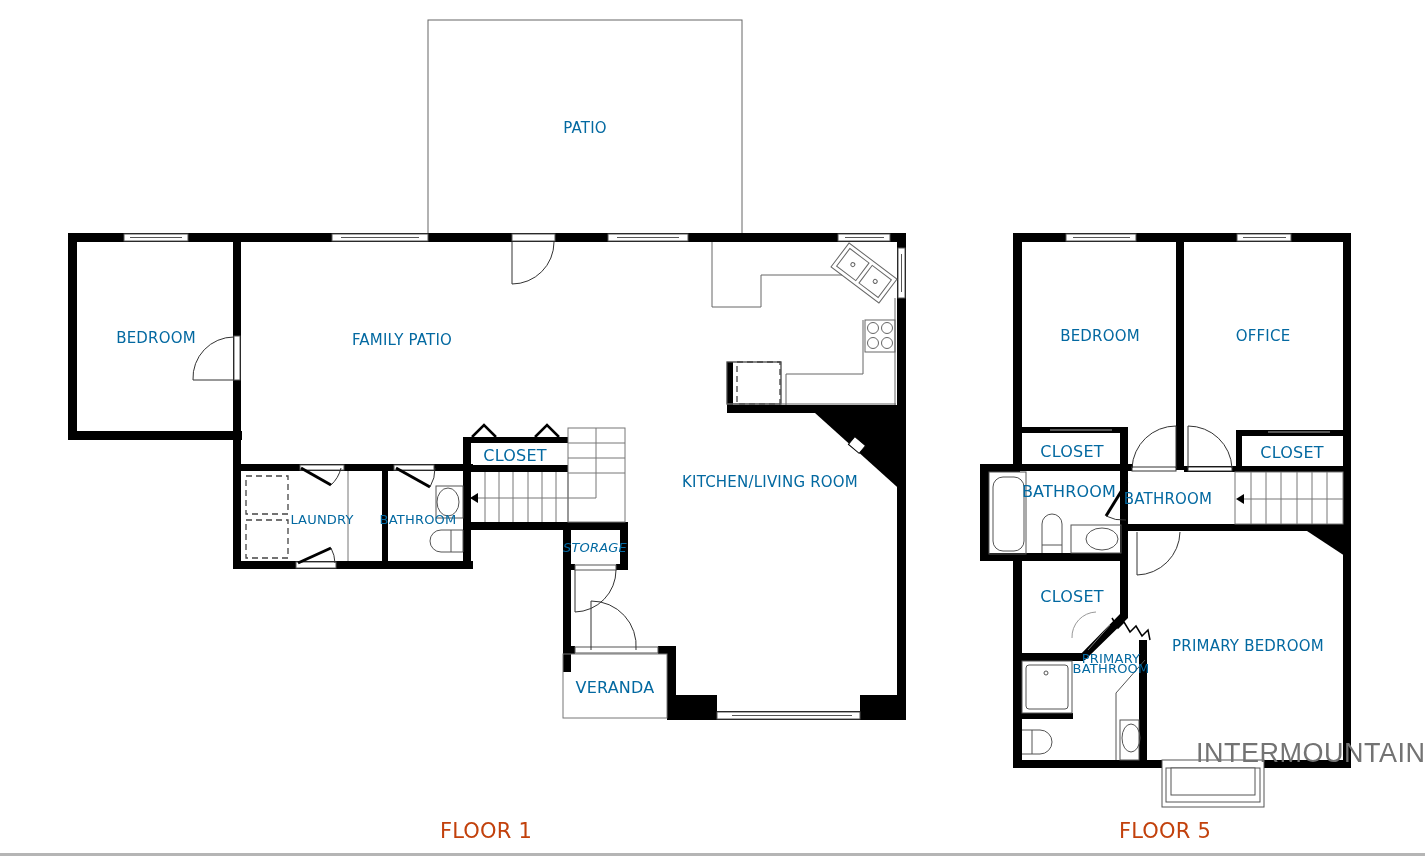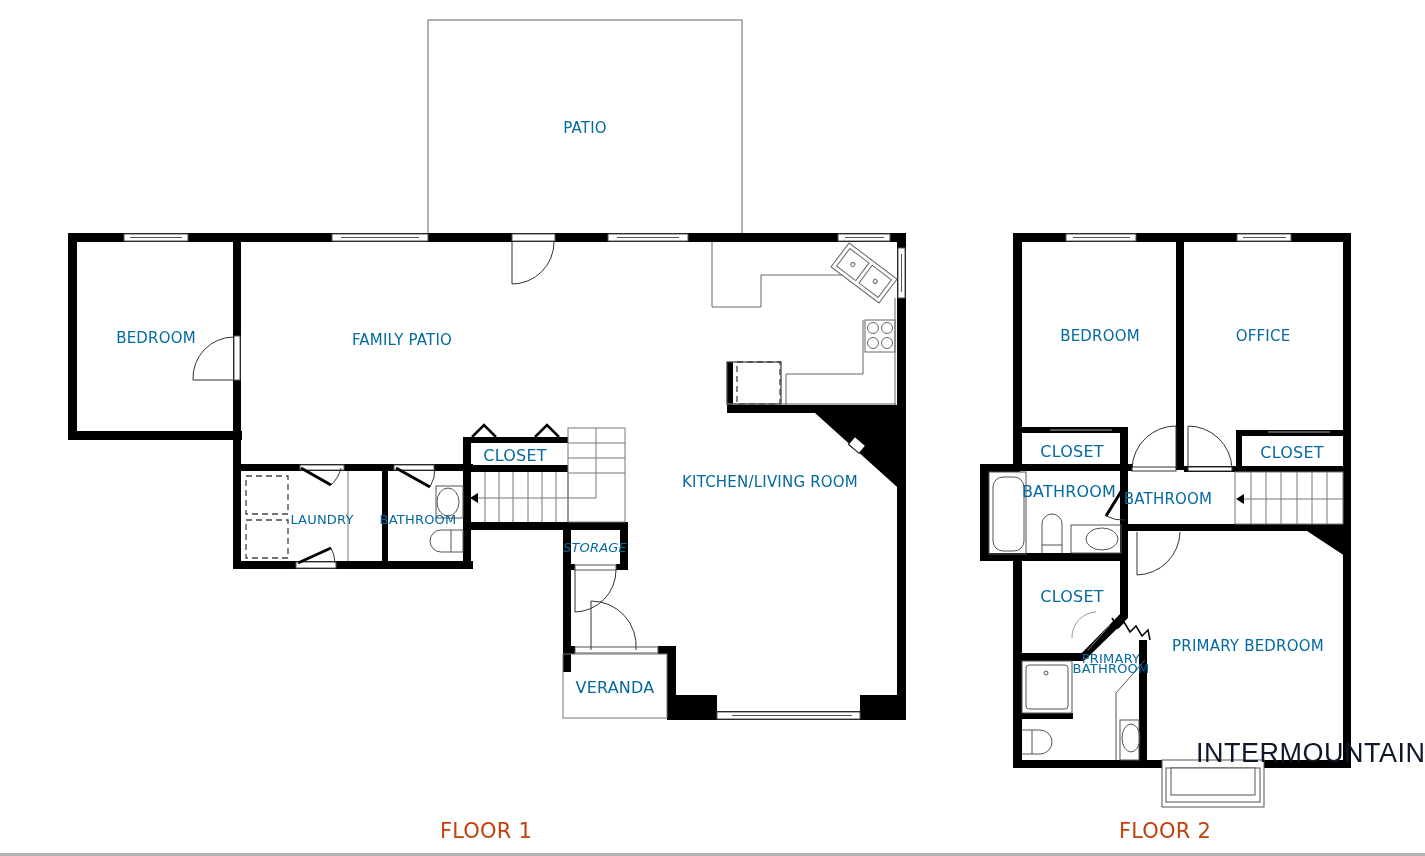--- a/index.html
+++ b/index.html
@@ -3,21 +3,21 @@
 <meta charset="utf-8">
 <style>
   html, body { margin:0; padding:0; background:#ffffff; }
   body { width:1425px; height:856px; position:relative; overflow:hidden; font-family:"DejaVu Sans", sans-serif; }
   #plan { position:absolute; left:0; top:0; width:1425px; height:856px; }
   .lbl { position:absolute; color:#0369a1; white-space:nowrap; transform:translate(-50%,-50%); letter-spacing:0.2px; }
   .lg { font-size:15px; }
   .md { font-size:16px; }
   .sm { font-size:13px; }
   .floor { font-size:21px; color:#c2410c; }
-  .watermark { position:absolute; left:1196px; top:738px; font-size:27px; color:#0f172a; font-family:"Liberation Sans", sans-serif; letter-spacing:0.5px; }
+  .watermark { position:absolute; left:1196px; top:738px; font-size:27px; color:#737373; font-family:"Liberation Sans", sans-serif; letter-spacing:0.5px; }
   .bottom-rule { position:absolute; left:0; top:853px; width:1425px; height:3px; background:#b5b5b5; }
 </style>
 </head>
 <body>
 
 <svg id="plan" viewBox="0 0 1425 856" xmlns="http://www.w3.org/2000/svg">
 
   <g>
 
     <rect x="428" y="20" width="314" height="215" fill="none" stroke="#666" stroke-width="1"></rect>
@@ -292,16 +292,16 @@
 <div class="lbl md" style="left:1069px;top:491px;">BATHROOM</div>
 <div class="lbl lg" style="left:1168px;top:499px;">BATHROOM</div>
 <div class="lbl md" style="left:1072px;top:596px;">CLOSET</div>
 <div class="lbl lg" style="left:1248px;top:646px;">PRIMARY BEDROOM</div>
 <div class="lbl sm" style="left:1111px;top:664px;text-align:center;line-height:10px;">
   <div>PRIMARY</div>
   <div>BATHROOM</div>
 </div>
 
 <div class="lbl floor" style="left:486px;top:831px;">FLOOR 1</div>
-<div class="lbl floor" style="left:1165px;top:831px;">FLOOR 2</div>
+<div class="lbl floor" style="left:1165px;top:831px;">FLOOR 5</div>
 
 <div class="watermark">INTERMOUNTAIN</div>
 <div class="bottom-rule"></div>
 
 </body></html>

